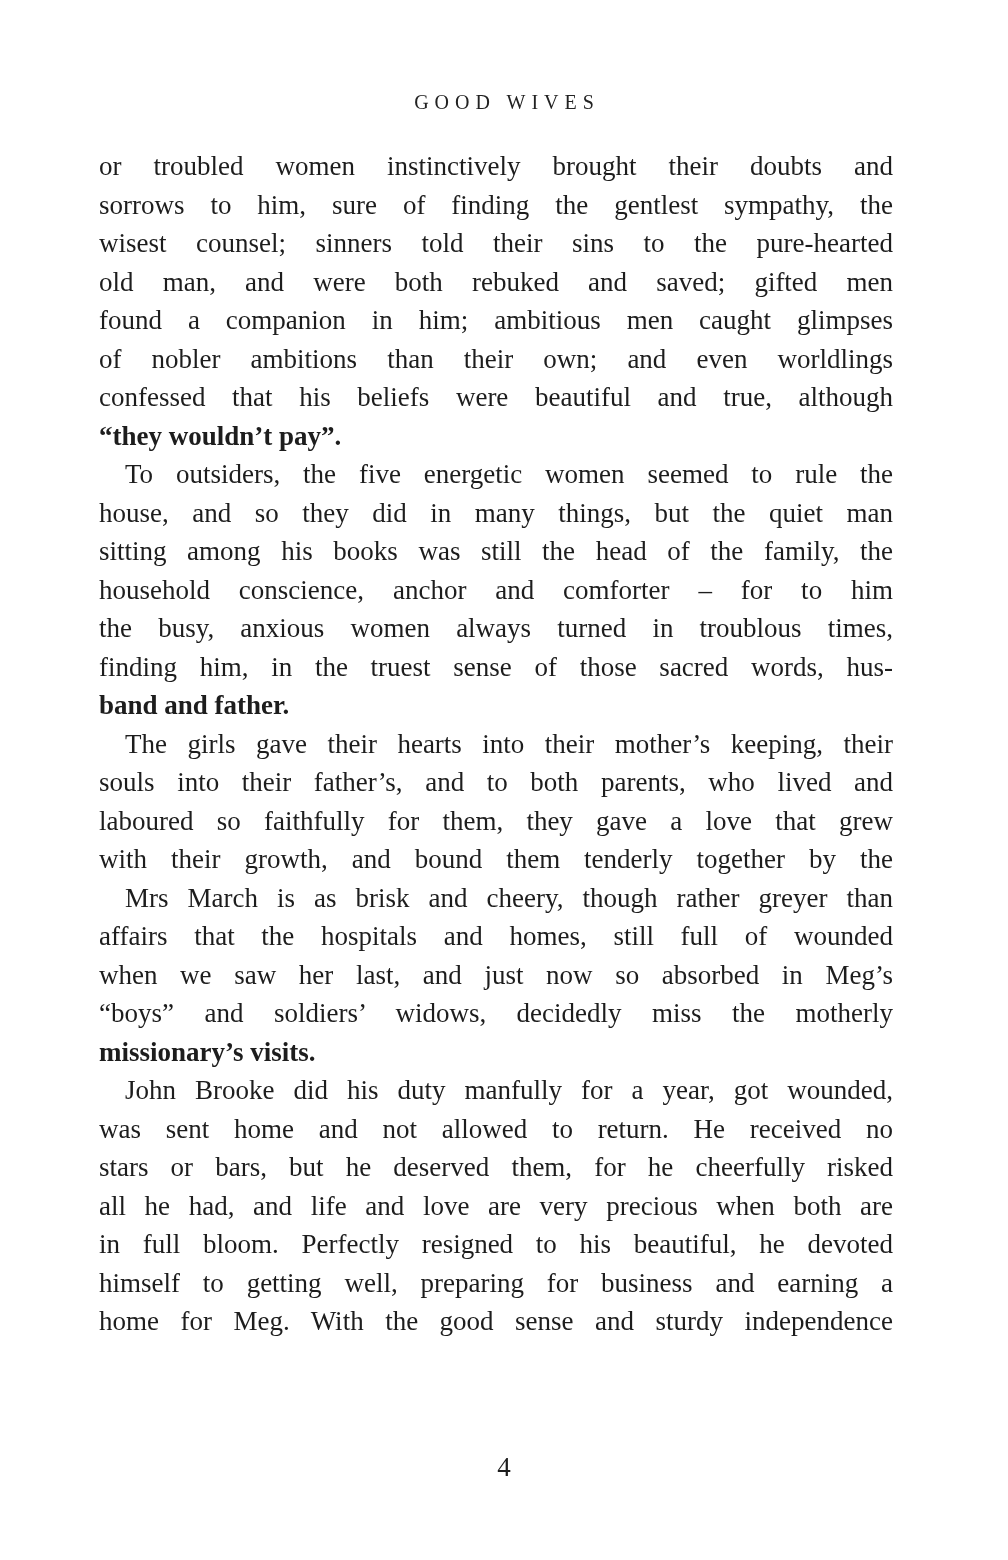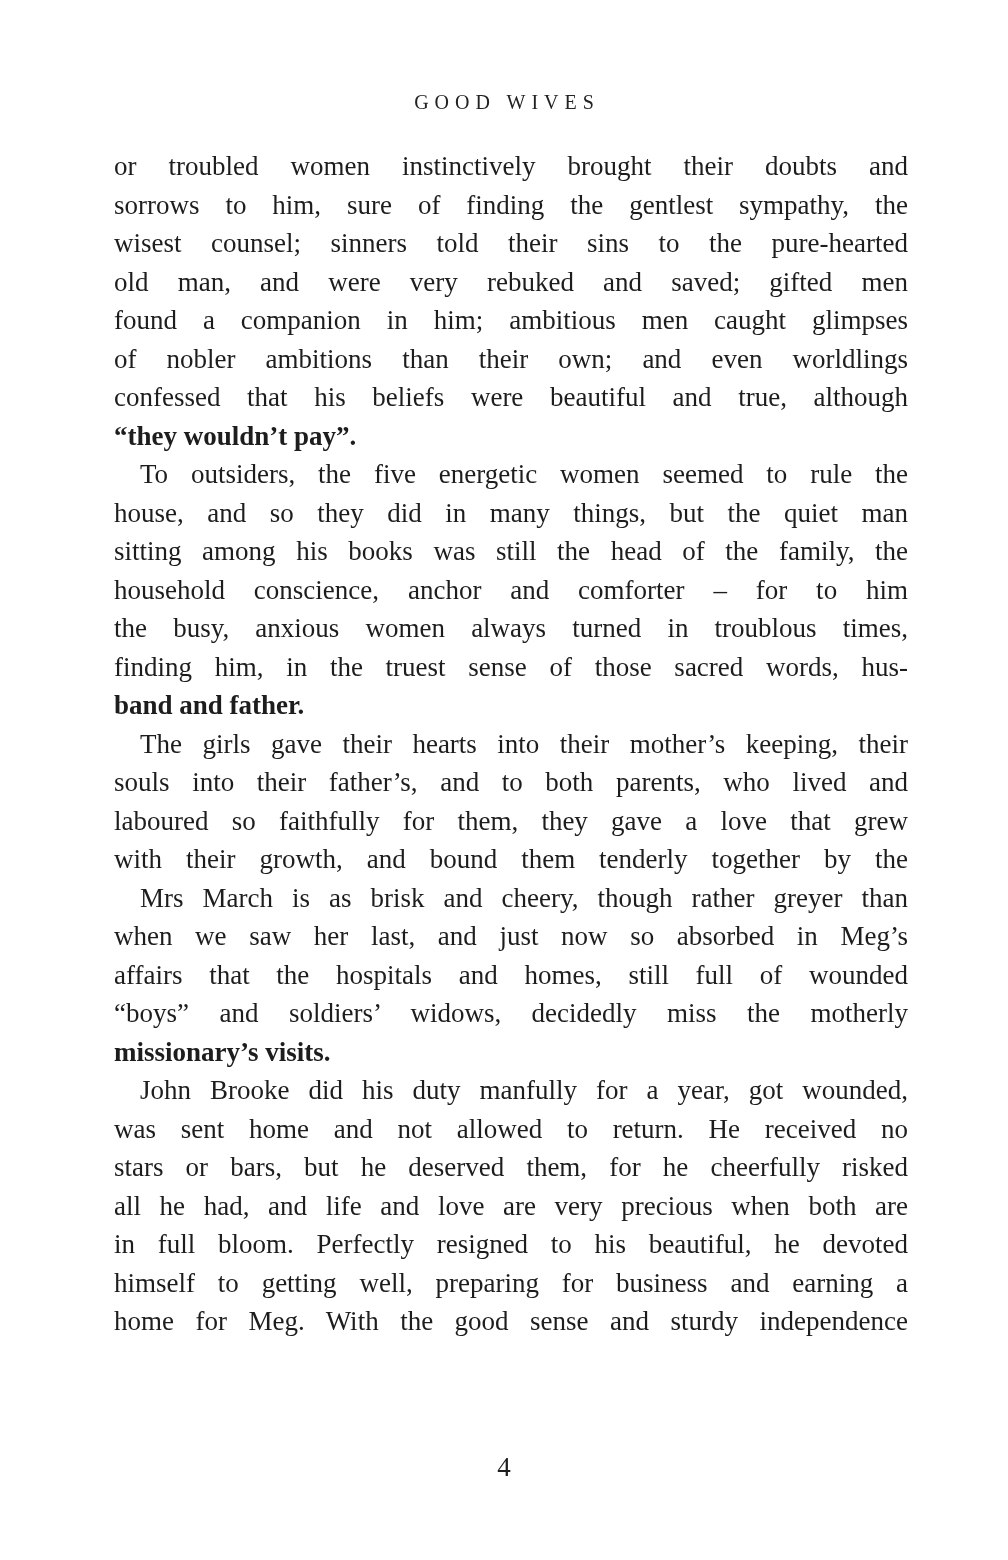--- a/index.html
+++ b/index.html
@@ -25,21 +25,21 @@
     font-size: 20px;
     line-height: 28px;
     letter-spacing: 6px;
     padding-left: 6px; 
     box-sizing: border-box;
     color: #222222;
   }
   .text-block {
     position: absolute;
     top: 147px;
-    left: 114px;
+    left: 99px;
     width: 794px;
   }
   .para {
     margin: 0;
     padding: 0;
   }
   .line {
     display: block;
     font-size: 27px;
     line-height: 38.5px;
@@ -68,21 +68,21 @@
 <body>
 
 <div class="book-page">
   <header class="running-header">GOOD WIVES</header>
 
   <main class="text-block">
       <p class="para">
         <span class="line">or troubled women instinctively brought their doubts and</span>
         <span class="line">sorrows to him, sure of finding the gentlest sympathy, the</span>
         <span class="line">wisest counsel; sinners told their sins to the pure-hearted</span>
-        <span class="line">old man, and were very rebuked and saved; gifted men</span>
+        <span class="line">old man, and were both rebuked and saved; gifted men</span>
         <span class="line">found a companion in him; ambitious men caught glimpses</span>
         <span class="line">of nobler ambitions than their own; and even worldlings</span>
         <span class="line">confessed that his beliefs were beautiful and true, although</span>
         <span class="line flush-last">“they wouldn’t pay”.</span>
       </p>
       <p class="para">
         <span class="line indent">To outsiders, the five energetic women seemed to rule the</span>
         <span class="line">house, and so they did in many things, but the quiet man</span>
         <span class="line">sitting among his books was still the head of the family, the</span>
         <span class="line">household conscience, anchor and comforter – for to him</span>
@@ -91,22 +91,22 @@
         <span class="line flush-last">band and father.</span>
       </p>
       <p class="para">
         <span class="line indent">The girls gave their hearts into their mother’s keeping, their</span>
         <span class="line">souls into their father’s, and to both parents, who lived and</span>
         <span class="line">laboured so faithfully for them, they gave a love that grew</span>
         <span class="line">with their growth, and bound them tenderly together by the</span>
       </p>
       <p class="para">
         <span class="line indent">Mrs March is as brisk and cheery, though rather greyer than</span>
+        <span class="line">affairs that the hospitals and homes, still full of wounded</span>
         <span class="line">when we saw her last, and just now so absorbed in Meg’s</span>
-        <span class="line">affairs that the hospitals and homes, still full of wounded</span>
         <span class="line">“boys” and soldiers’ widows, decidedly miss the motherly</span>
         <span class="line flush-last">missionary’s visits.</span>
       </p>
       <p class="para">
         <span class="line indent">John Brooke did his duty manfully for a year, got wounded,</span>
         <span class="line">was sent home and not allowed to return. He received no</span>
         <span class="line">stars or bars, but he deserved them, for he cheerfully risked</span>
         <span class="line">all he had, and life and love are very precious when both are</span>
         <span class="line">in full bloom. Perfectly resigned to his beautiful, he devoted</span>
         <span class="line">himself to getting well, preparing for business and earning a</span>

